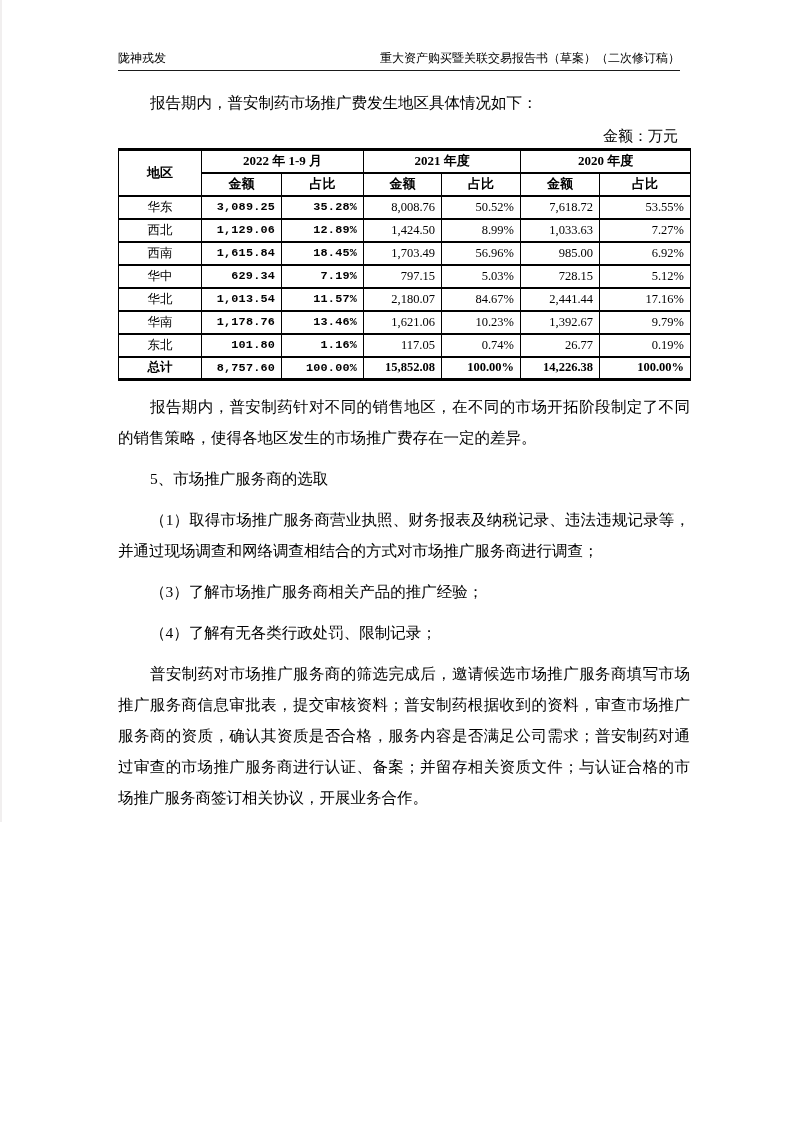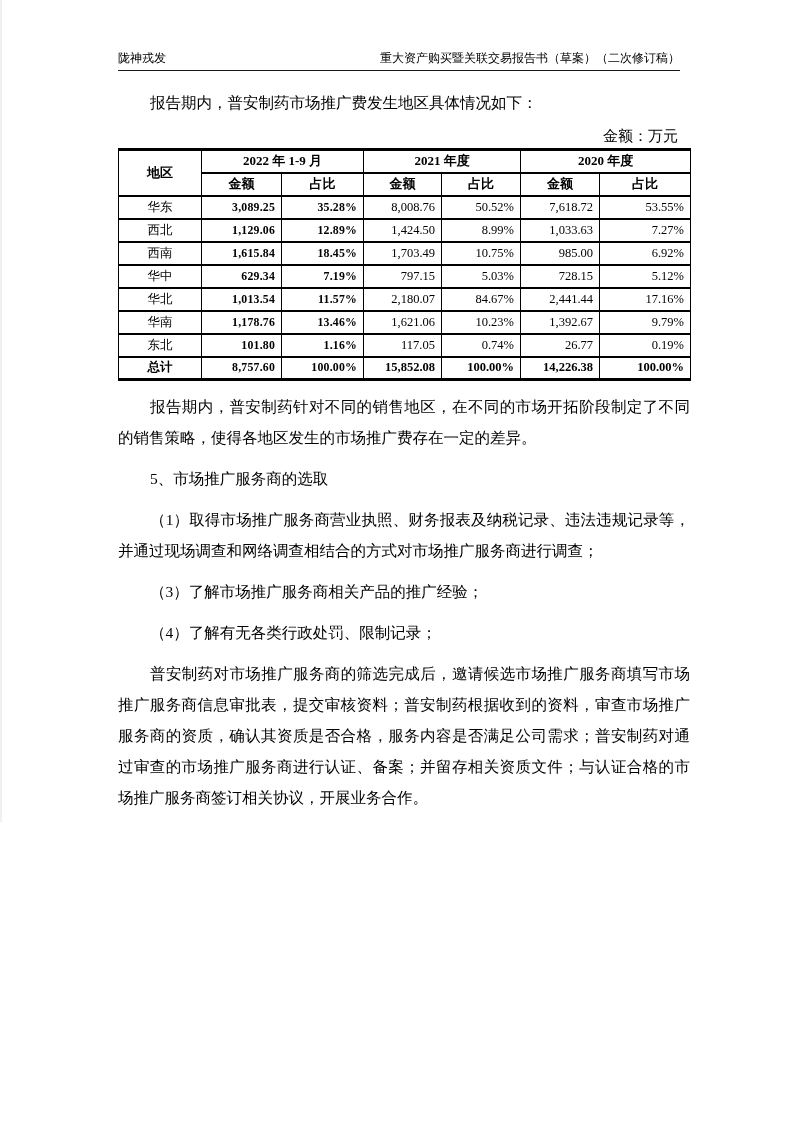--- a/index.html
+++ b/index.html
@@ -28,21 +28,21 @@
     width:572px; border-collapse:collapse; table-layout:fixed;
     border-top:3px solid #000; border-bottom:3px solid #000; margin:0;
   }
   .region-table th, .region-table td {
     border:1px solid #000; border-top-width:2px; border-bottom-width:2px;
     padding:0 6px; height:23px; box-sizing:border-box; overflow:hidden; white-space:nowrap;
   }
   .region-table th { font-size:13px; font-weight:bold; text-align:center; }
   .cell-region { text-align:center; font-size:12.5px; }
   .cell-num { text-align:right; font-size:12.5px; }
-  .y22 { font-family:Liberation Serif, serif; font-weight:bold; font-size:11.8px; letter-spacing:0.2px; }
+  .y22 { font-family:Liberation Mono, monospace; font-weight:bold; font-size:11.8px; letter-spacing:0.2px; }
   .total-row td { font-weight:bold; }
 
   .major-heading {
     font-family:"Liberation Sans","DejaVu Sans",sans-serif; font-weight:bold;
     font-size:18px; line-height:26px; margin:14px 0 0 -20px; text-indent:0;
   }
   .page-number {
     text-align:right; padding-right:12px; margin-top:8px;
     font-size:11.5px; font-weight:bold; line-height:15px;
   }
@@ -105,21 +105,21 @@
           <td class="cell-num">1,424.50</td>
           <td class="cell-num">8.99%</td>
           <td class="cell-num">1,033.63</td>
           <td class="cell-num">7.27%</td>
         </tr>
         <tr>
           <td class="cell-region">西南</td>
           <td class="cell-num y22">1,615.84</td>
           <td class="cell-num y22">18.45%</td>
           <td class="cell-num">1,703.49</td>
-          <td class="cell-num">10.75%</td>
+          <td class="cell-num">56.96%</td>
           <td class="cell-num">985.00</td>
           <td class="cell-num">6.92%</td>
         </tr>
         <tr>
           <td class="cell-region">华中</td>
           <td class="cell-num y22">629.34</td>
           <td class="cell-num y22">7.19%</td>
           <td class="cell-num">797.15</td>
           <td class="cell-num">5.03%</td>
           <td class="cell-num">728.15</td>

